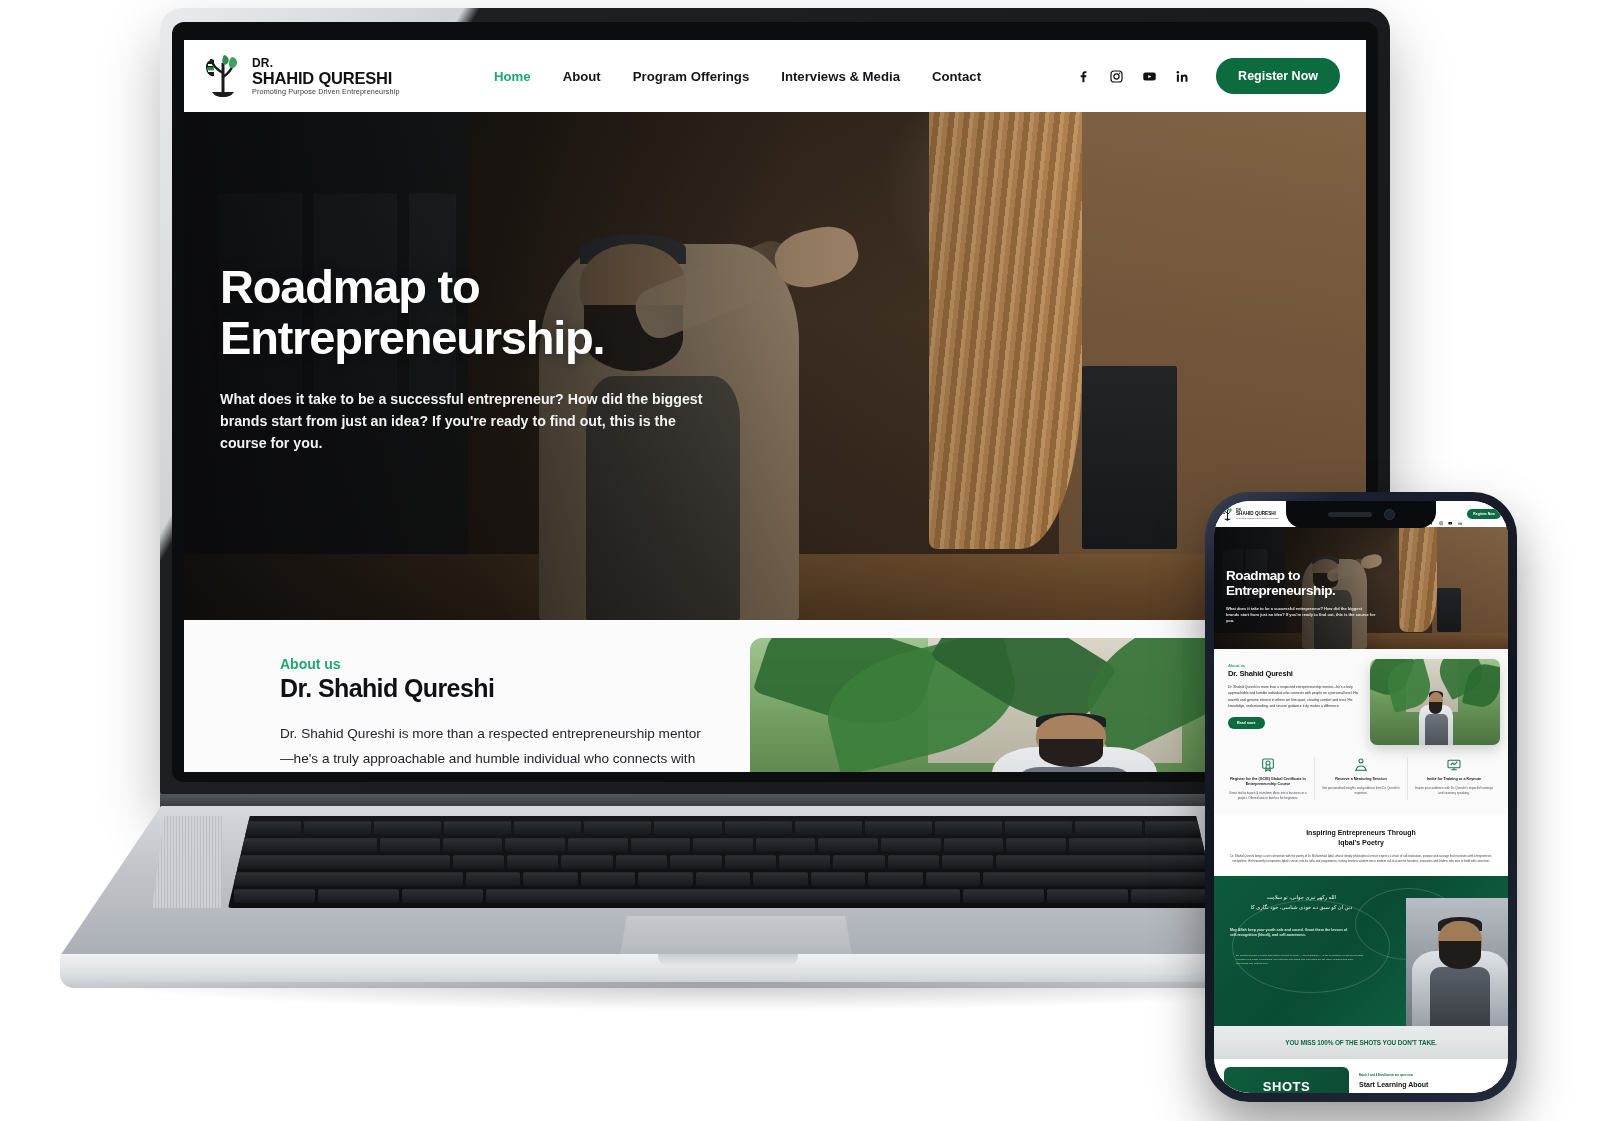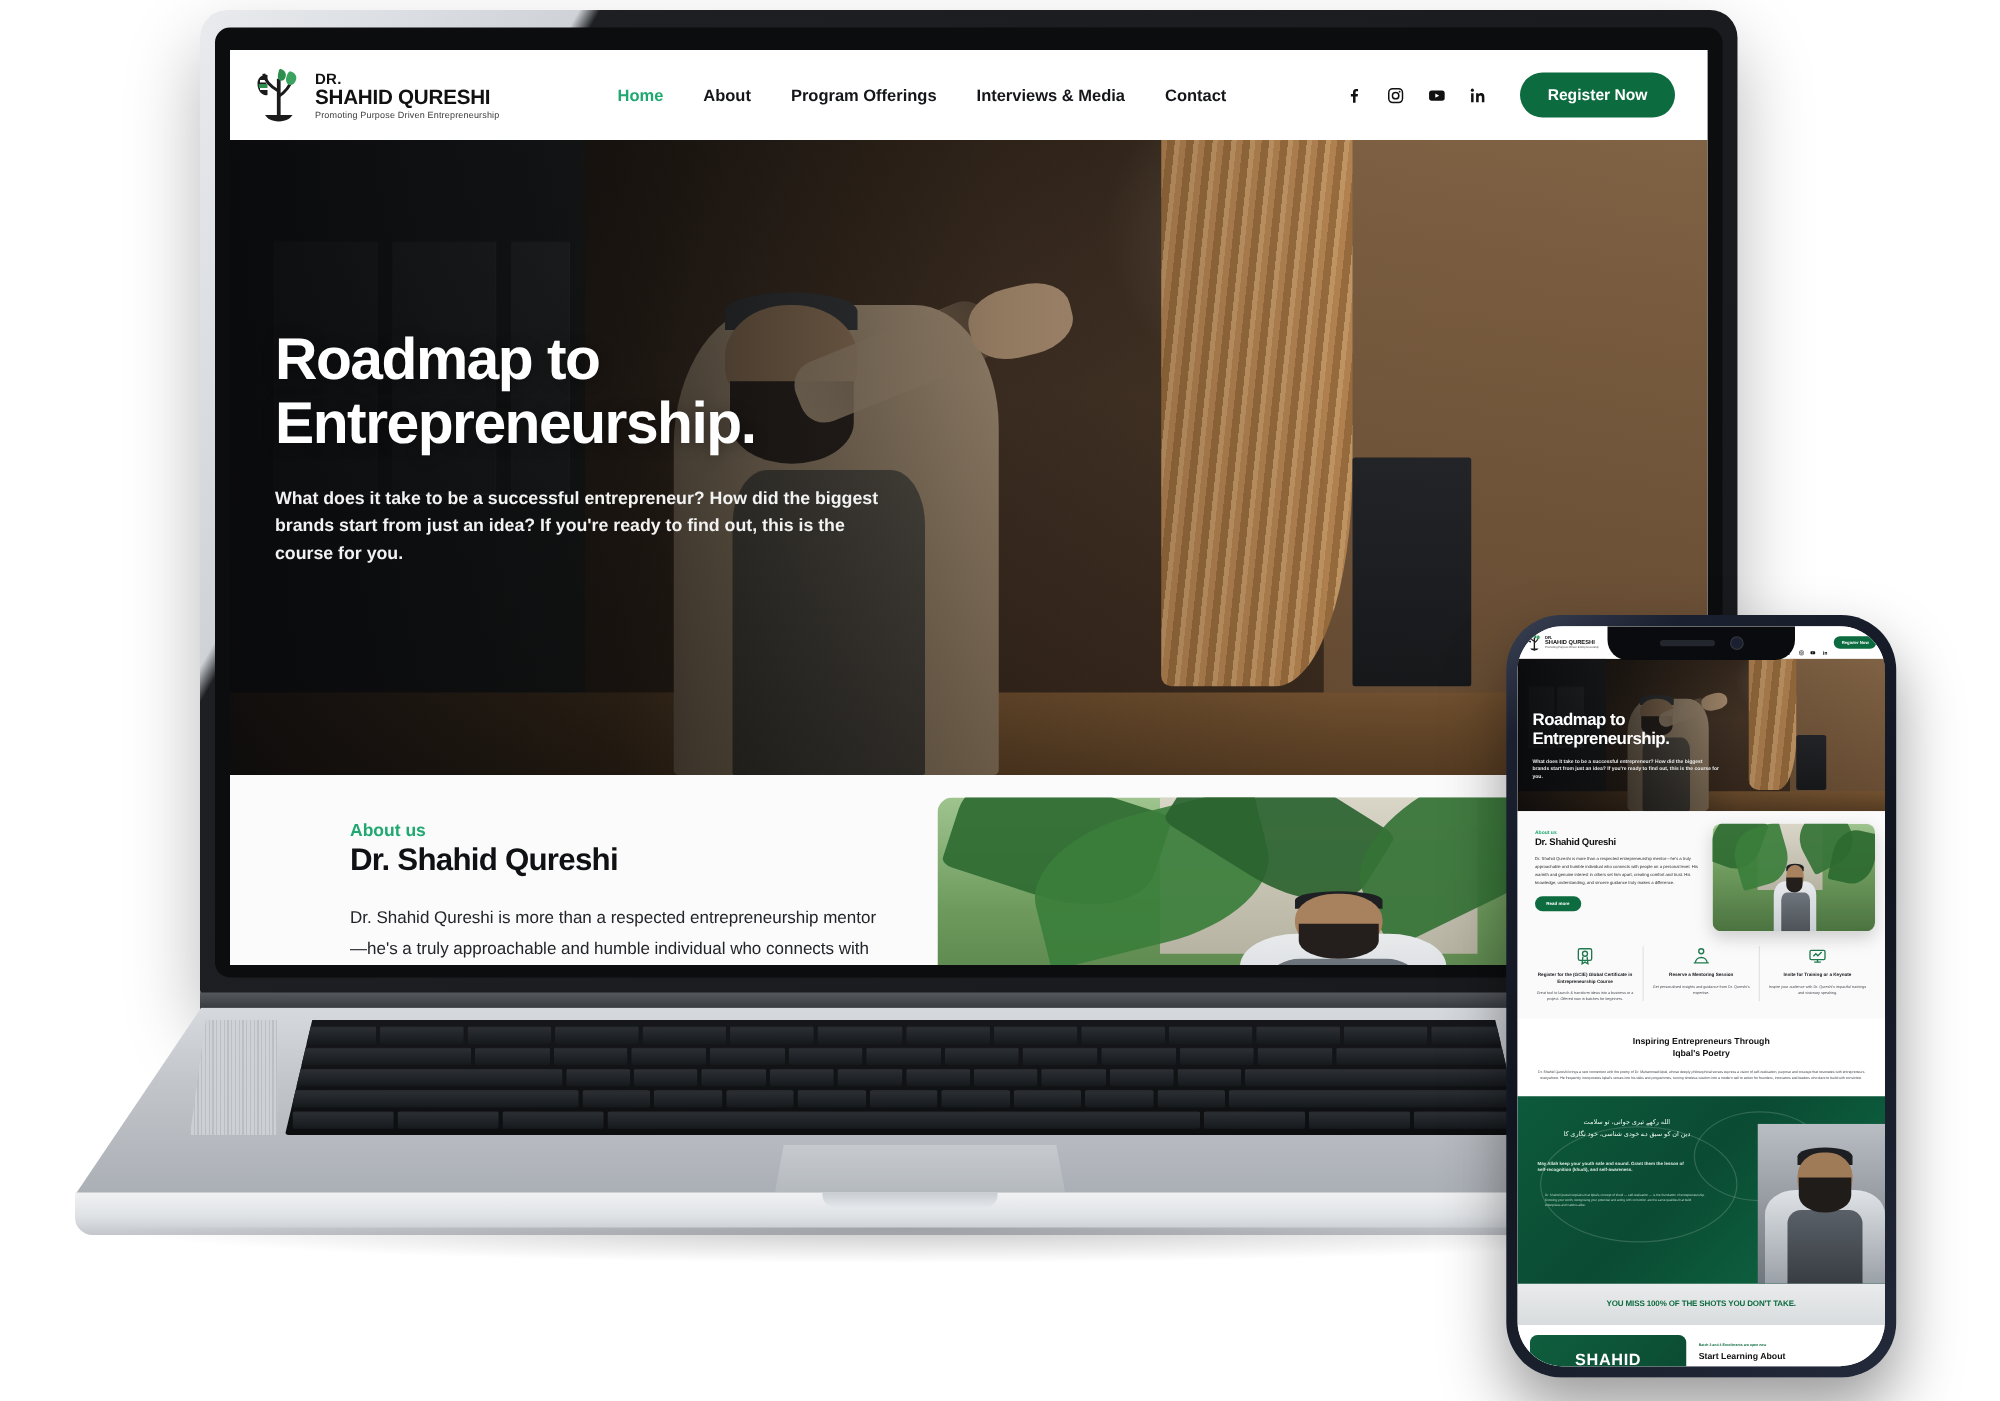--- a/index.html
+++ b/index.html
@@ -669,21 +669,21 @@
           </div>
         </div>
       </div>
 
       <div class="m-quote">
         <div class="m-quote-t">YOU MISS 100% OF THE SHOTS YOU DON'T TAKE.</div>
       </div>
 
       <div class="m-global">
         <div class="m-gl-card">
-          <span class="m-gl-word">SHAHID</span>
+          <span class="m-gl-word">SHOTS</span>
         </div>
         <div class="m-gl-right">
           <div class="m-gl-kicker">Batch 3 and 4 Enrollments are open now</div>
           <div class="m-gl-title">Start Learning About</div>
         </div>
       </div>
 
     </div>
   </div>
 

